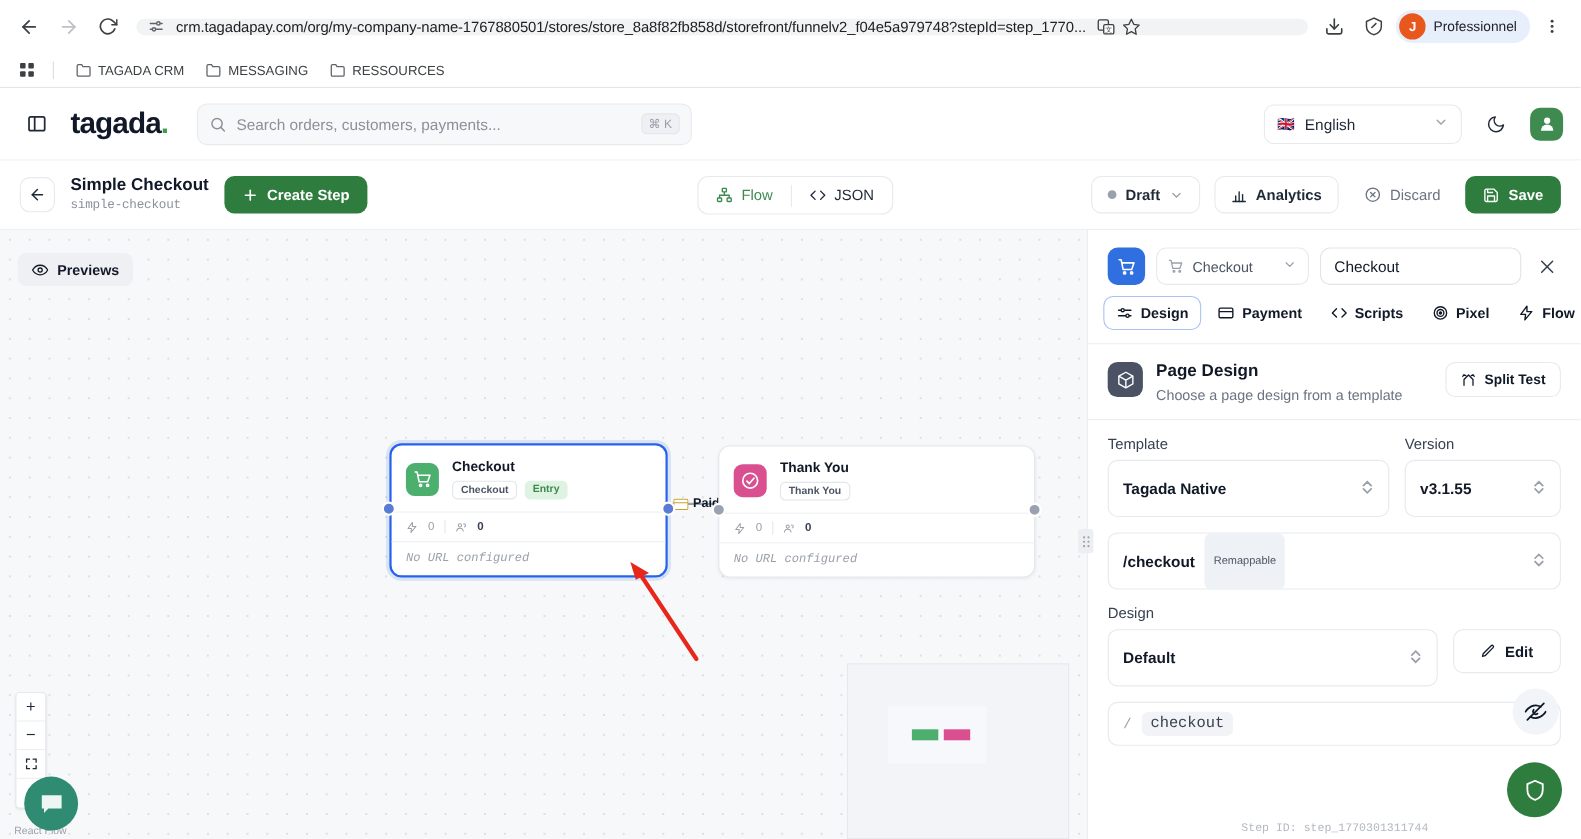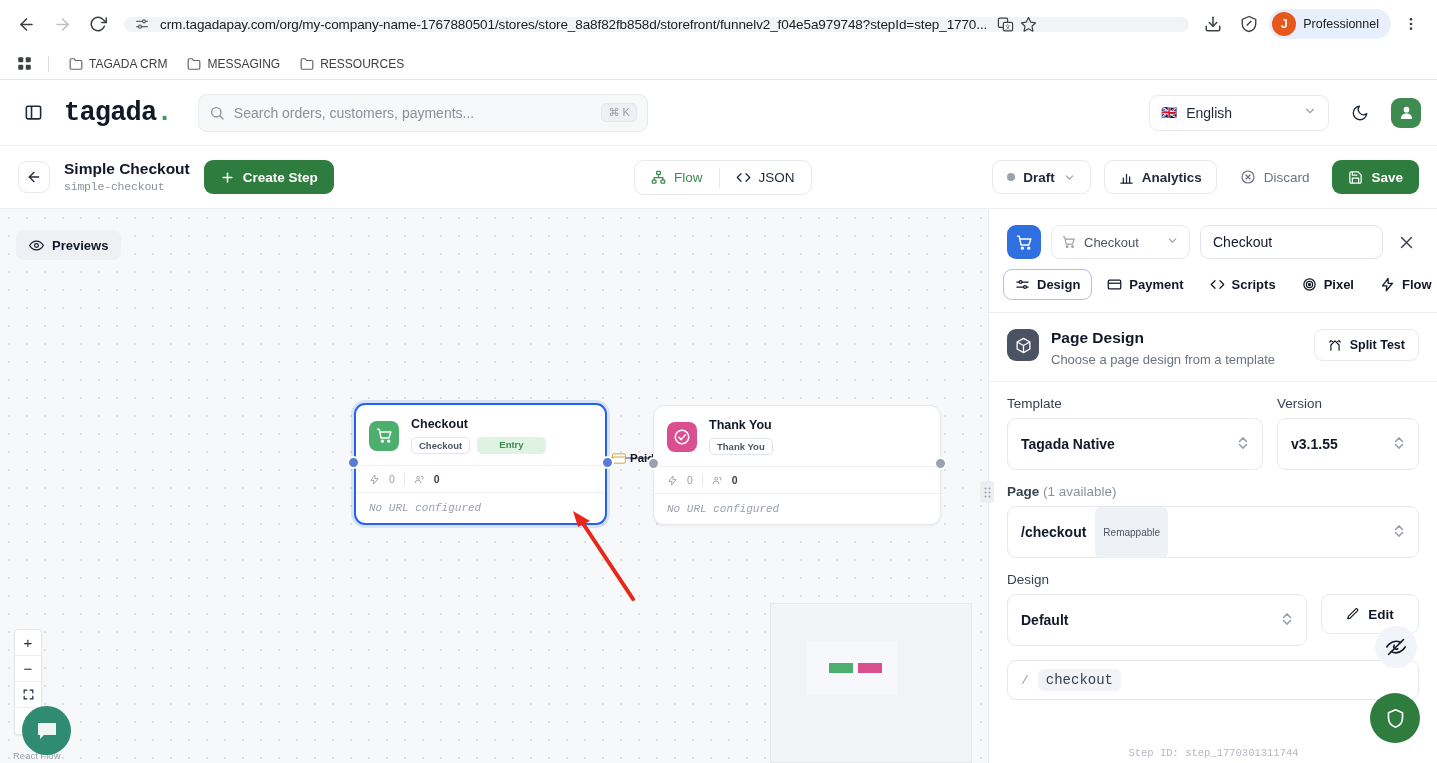--- a/index.html
+++ b/index.html
@@ -58,21 +58,21 @@
     position: absolute; top: 80px; left: 0; width: 1437px; height: 66px;
     background: #fff; border-bottom: 1px solid #eceef1;
     display: flex; align-items: center; padding: 0 16px; gap: 14px;
   }
   .icon-btn-plain {
     width: 34px; height: 34px; display: flex; align-items: center; justify-content: center;
     color: #1f2937; border-radius: 8px;
   }
   .brand {
     font-size: 27px; font-weight: 700; color: #111827; letter-spacing: -0.8px;
-    font-family: Liberation Mono, monospace;
+    font-family: Liberation Sans, sans-serif;
   }
   .brand .dot { color: #3f9b57; }
   .search-box {
     width: 450px; height: 38px; margin-left: 12px;
     background: #f7f8fa; border: 1px solid #e8eaee; border-radius: 9px;
     display: flex; align-items: center; padding: 0 10px; gap: 9px;
   }
   .search-box .ph { flex: 1; font-size: 14px; color: #8b909a; }
   .kbd {
     font-size: 11px; color: #9aa0aa; background: #eef0f3;
@@ -159,21 +159,21 @@
     display: flex; align-items: center; justify-content: center; color: #fff;
   }
   .node-title { font-size: 12.5px; font-weight: 700; color: #111827; }
   .node-badges { display: flex; gap: 7px; margin-top: 6px; }
   .badge-out {
     font-size: 9.5px; font-weight: 600; color: #4b5563; background: #fff;
     border: 1px solid #e2e5ea; border-radius: 5px; padding: 2px 7px;
   }
   .badge-entry {
     font-size: 9.5px; font-weight: 600; color: #3f8a4f; background: #dff3e3;
-    border-radius: 5px; padding: 2px 22px;
+    border-radius: 5px; padding: 2px 7px;
   }
   .node-stats {
     border-top: 1px solid #edeff2; display: flex; align-items: center;
     gap: 9px; padding: 7px 13px; font-size: 10.5px; color: #9aa0aa;
   }
   .node-stats .strongnum { color: #374151; font-weight: 700; }
   .node-stats .vdiv { width: 1px; height: 12px; background: #e4e7eb; }
   .node-url {
     border-top: 1px solid #edeff2; padding: 9px 13px;
     font-family: "Liberation Mono", monospace; font-style: italic;
@@ -820,24 +820,20 @@
             <svg width="12" height="16" viewBox="0 0 12 16" fill="none" stroke="currentColor" stroke-width="1.6" stroke-linecap="round">
                 <polyline points="2.5 6.5 6 3 9.5 6.5"></polyline>
                 <polyline points="2.5 9.5 6 13 9.5 9.5"></polyline>
               </svg>
           </span>
         </div>
       </div>
     </div>
 
     <div style="margin-top:14px">
-      <div class="field-label">
-        <b>Page</b>
-        <span class="muted">(1 available)</span>
-      </div>
       <div class="sel">
         <span>/checkout</span>
         <span class="pill-remap">Remappable</span>
         <span class="spin">
           <svg width="12" height="16" viewBox="0 0 12 16" fill="none" stroke="currentColor" stroke-width="1.6" stroke-linecap="round">
               <polyline points="2.5 6.5 6 3 9.5 6.5"></polyline>
               <polyline points="2.5 9.5 6 13 9.5 9.5"></polyline>
             </svg>
         </span>
       </div>

